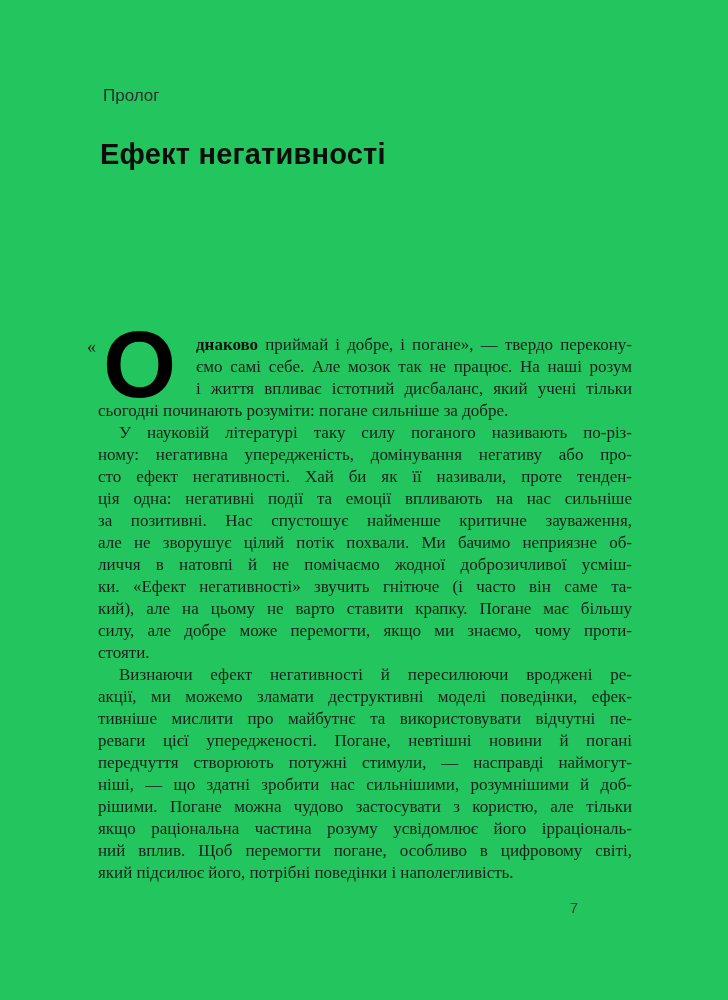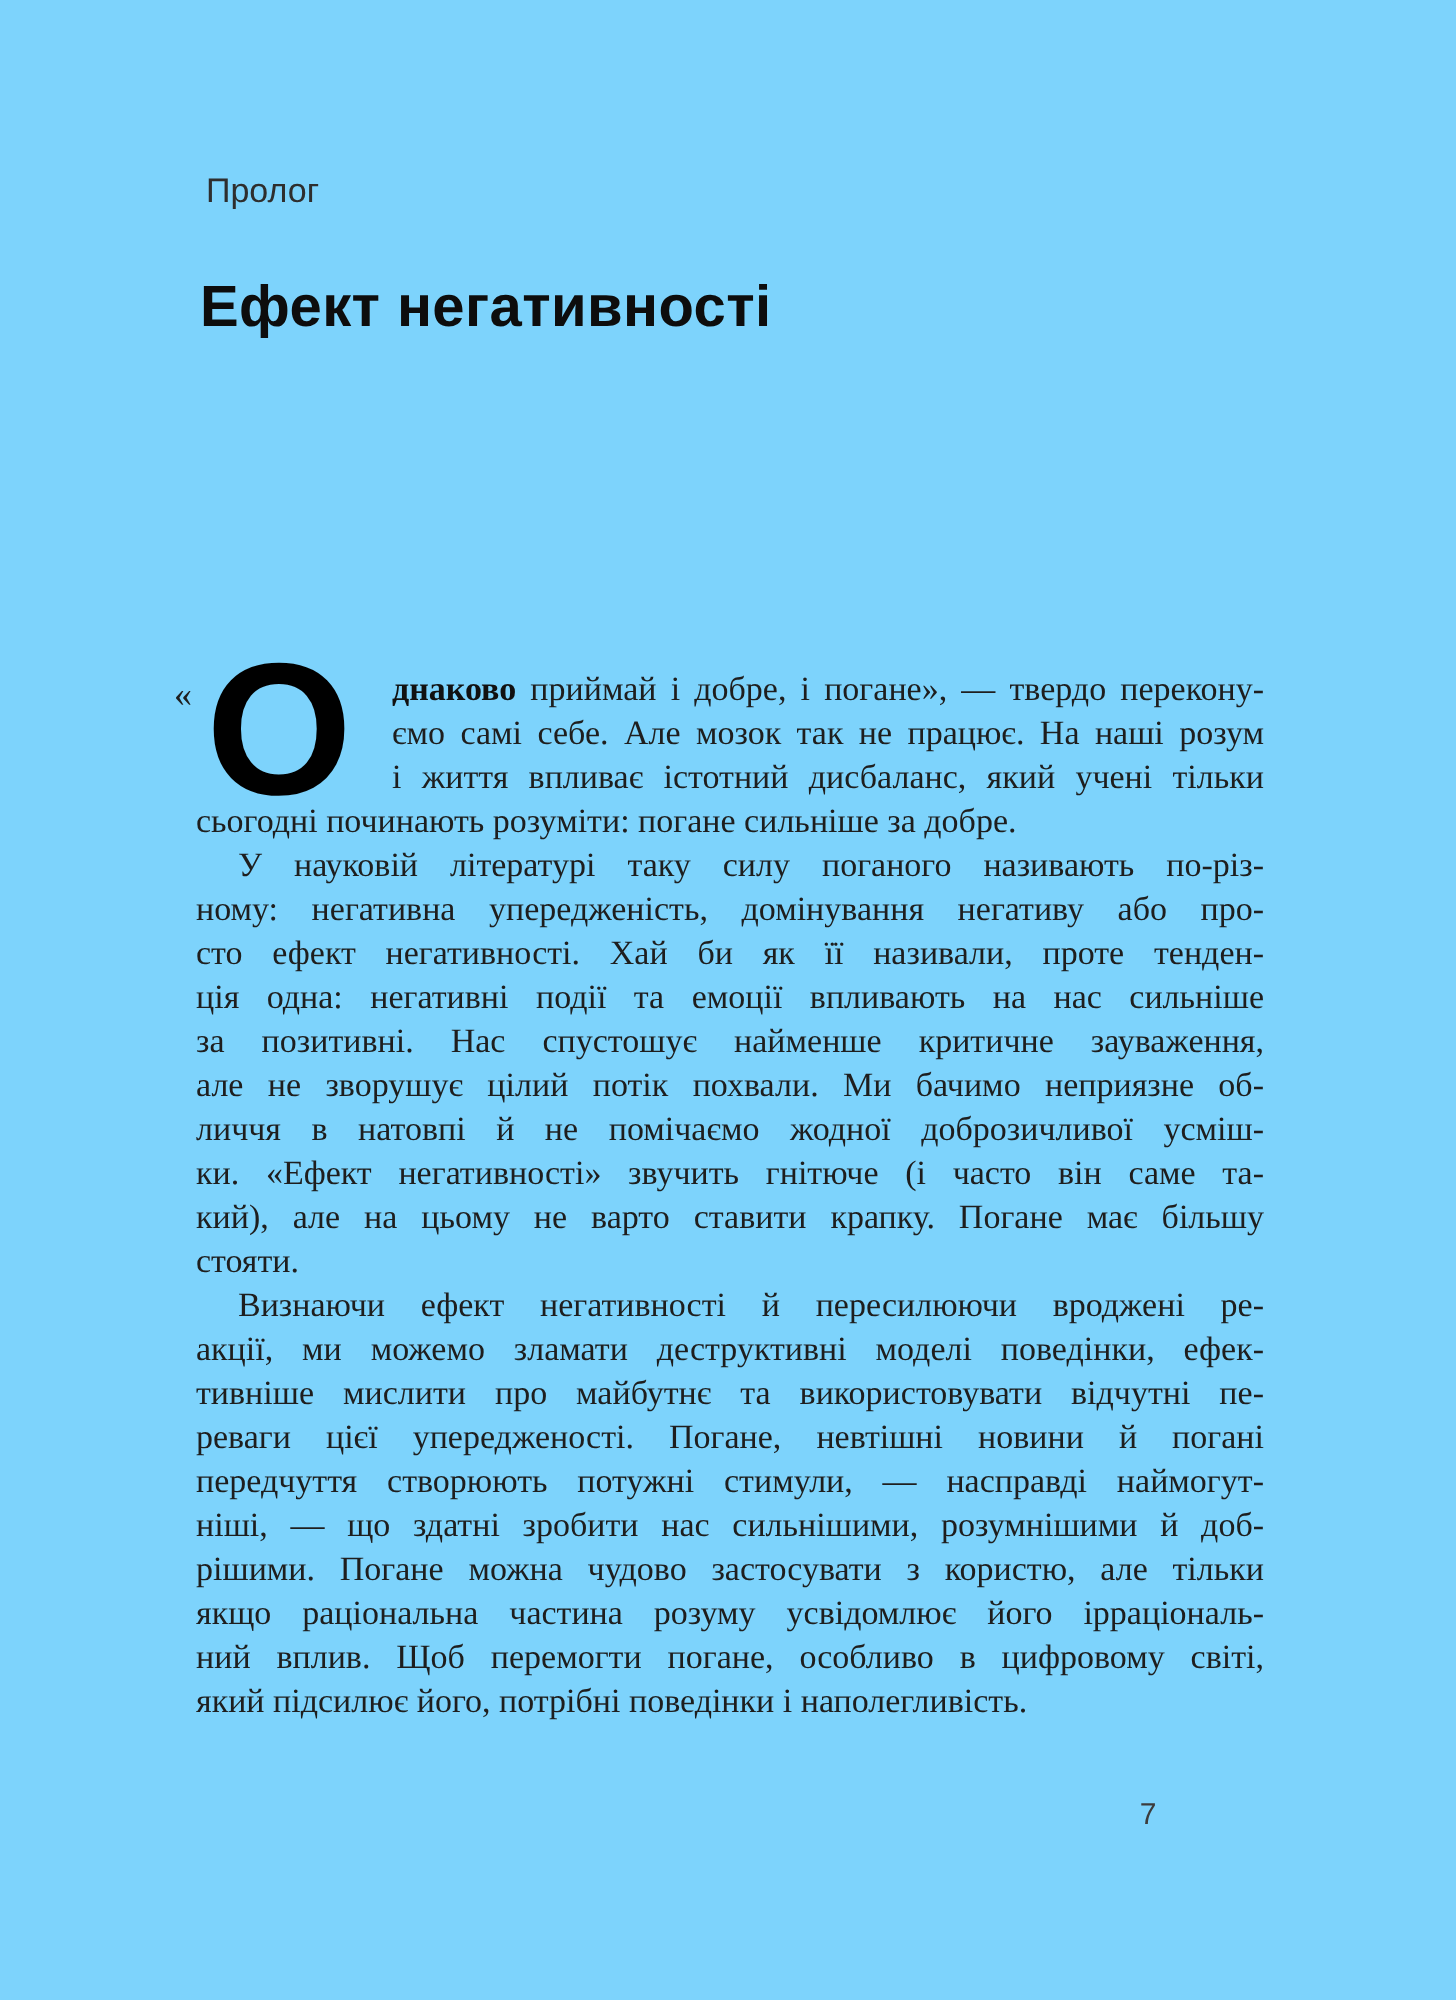--- a/index.html
+++ b/index.html
@@ -4,21 +4,21 @@
 <style>
   html, body {
     margin: 0;
     padding: 0;
     background: #ffffff;
   }
   .page {
     position: relative;
     width: 728px;
     height: 1000px;
-    background: #7dd3fc;
+    background: #22c55e;
     overflow: hidden;
     font-family: "Liberation Serif", serif;
     color: #1e1e1e;
   }
   .kicker {
     position: absolute;
     left: 103px;
     top: 86px;
     font-family: "Liberation Sans", sans-serif;
     font-size: 17px;
@@ -108,20 +108,21 @@
       <div class="para plain">
         <div class="line firstline">У науковій літературі таку силу поганого називають по-різ-</div>
         <div class="line">ному: негативна упередженість, домінування негативу або про-</div>
         <div class="line">сто ефект негативності. Хай би як її називали, проте тенден-</div>
         <div class="line">ція одна: негативні події та емоції впливають на нас сильніше</div>
         <div class="line">за позитивні. Нас спустошує найменше критичне зауваження,</div>
         <div class="line">але не зворушує цілий потік похвали. Ми бачимо неприязне об-</div>
         <div class="line">личчя в натовпі й не помічаємо жодної доброзичливої усміш-</div>
         <div class="line">ки. «Ефект негативності» звучить гнітюче (і часто він саме та-</div>
         <div class="line">кий), але на цьому не варто ставити крапку. Погане має більшу</div>
+        <div class="line">силу, але добре може перемогти, якщо ми знаємо, чому проти-</div>
         <div class="line lastline">стояти.</div>
       </div>
       <div class="para plain">
         <div class="line firstline">Визнаючи ефект негативності й пересилюючи вроджені ре-</div>
         <div class="line">акції, ми можемо зламати деструктивні моделі поведінки, ефек-</div>
         <div class="line">тивніше мислити про майбутнє та використовувати відчутні пе-</div>
         <div class="line">реваги цієї упередженості. Погане, невтішні новини й погані</div>
         <div class="line">передчуття створюють потужні стимули, — насправді наймогут-</div>
         <div class="line">ніші, — що здатні зробити нас сильнішими, розумнішими й доб-</div>
         <div class="line">рішими. Погане можна чудово застосувати з користю, але тільки</div>

